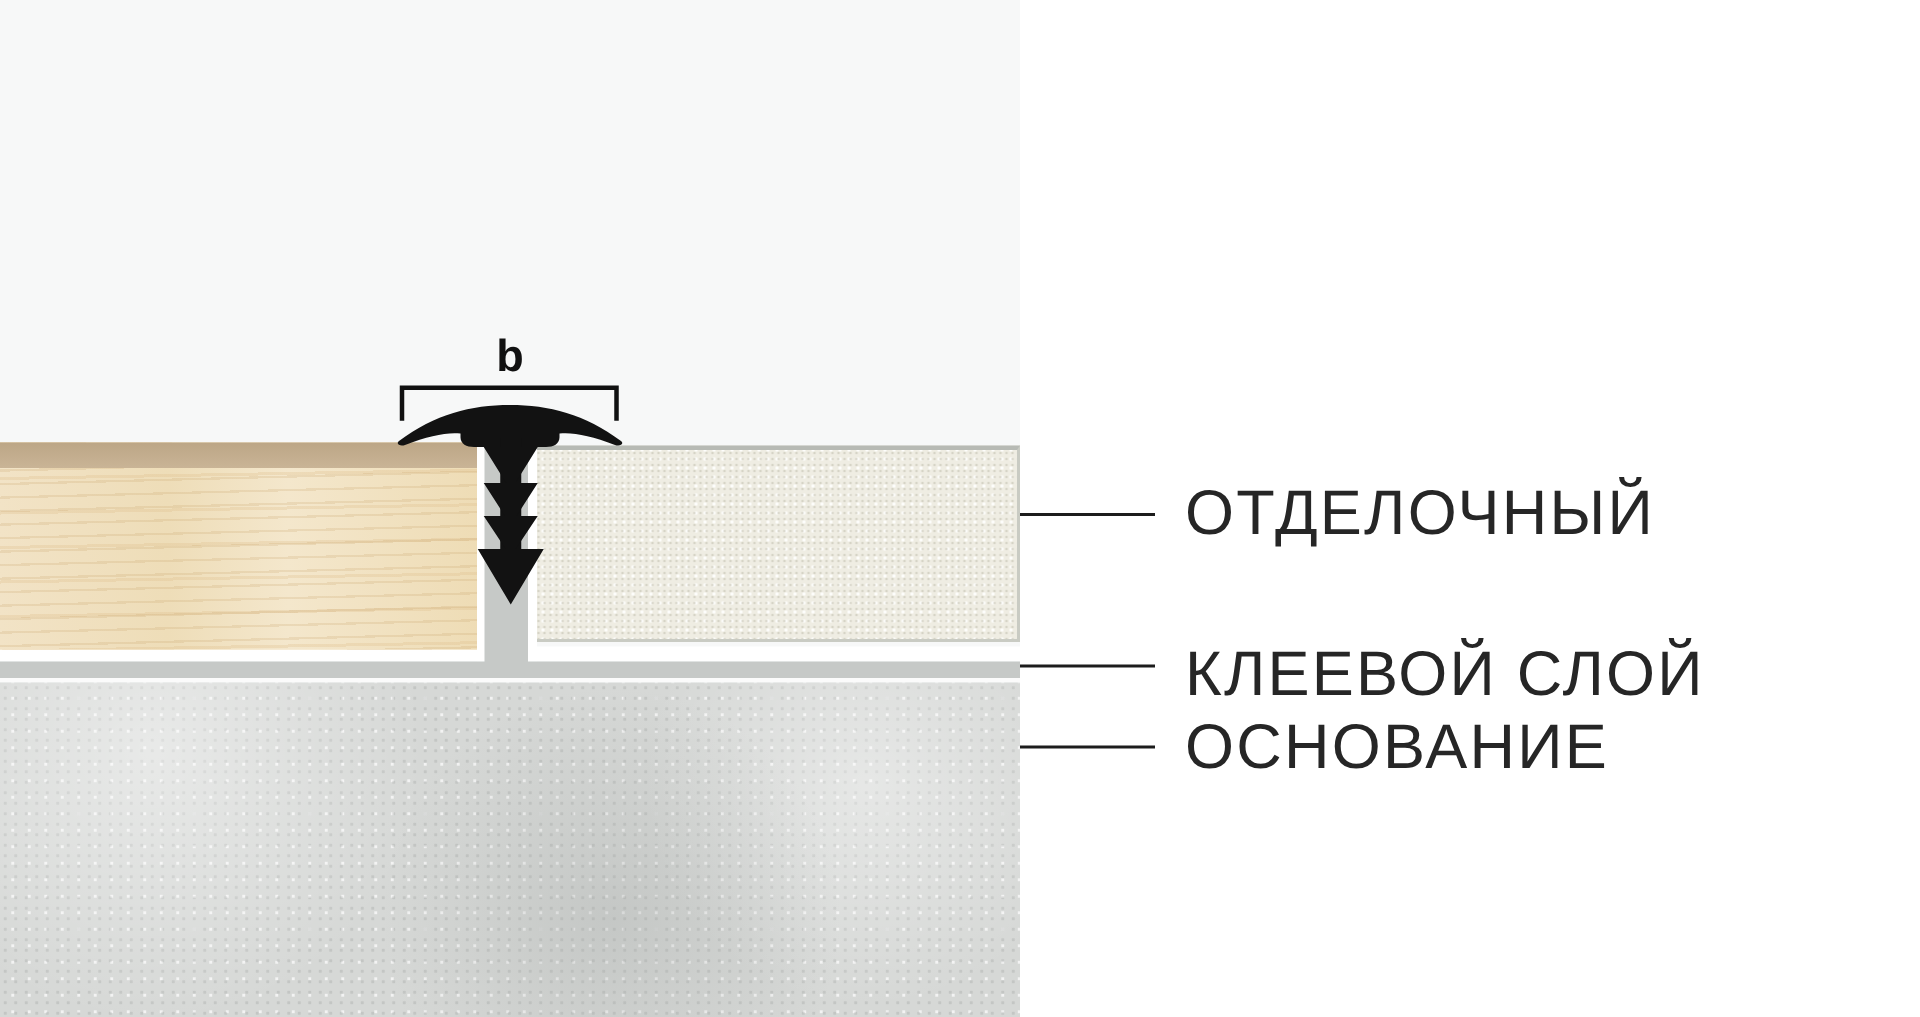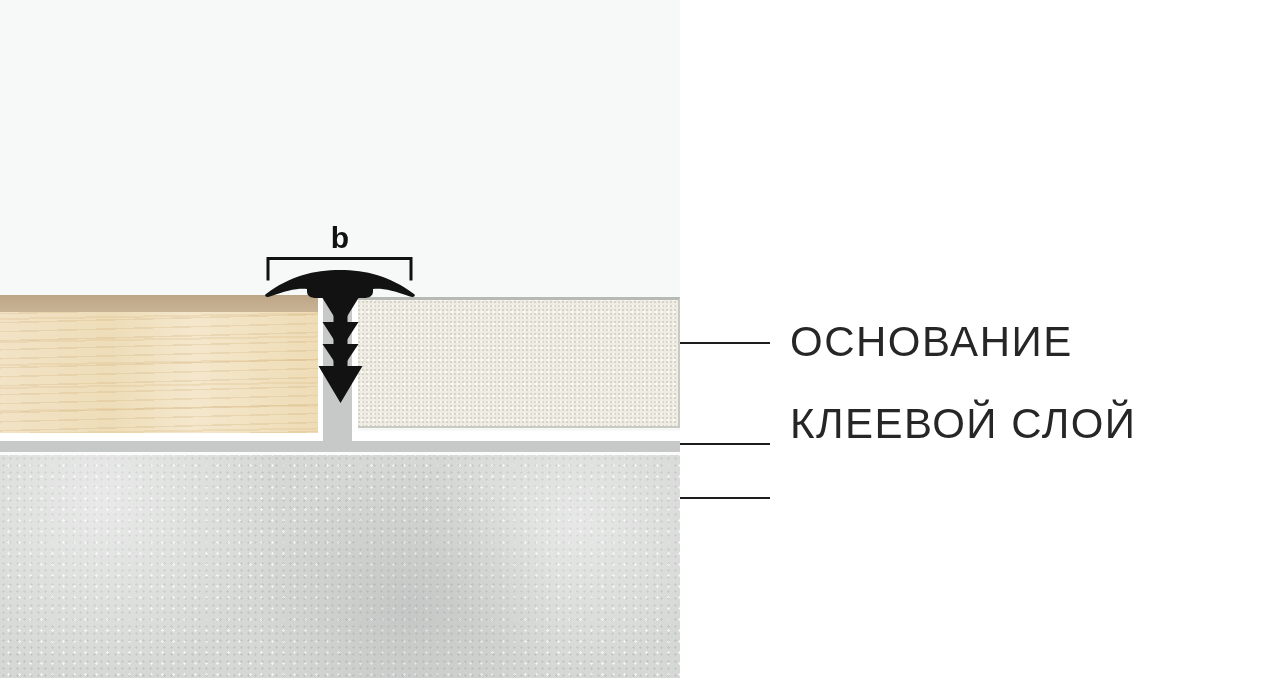--- a/index.html
+++ b/index.html
@@ -140,21 +140,21 @@
     position: absolute;
     left: 110px;
     font-size: 42px;
     line-height: 47px;
     letter-spacing: 1.5px;
     font-weight: 400;
     color: var(--color-label-text, #262626);
     white-space: nowrap;
   }
   .label.lab1 { top: 318px; }
-  .label.lab2 { top: 400px; }
+  .label.lab2 { top: 425px; }
   .label.lab3 { top: 474px; }
 </style>
 </head>
 <body>
 
 <div class="stage">
 
   <div class="illustration">
 
     <div class="underlay-band"></div>
@@ -190,22 +190,23 @@
                M318.5 366 L362.5 366 L340.5 403 Z" fill="#121212"></path>
     </svg>
 
     <div class="dim-label">b</div>
   </div>
 
   <div class="callouts">
 
     <div class="leader l1"></div>
     <div class="label lab1">
-      <div>ОСНОВАНИЕ</div>
+      <div>ОТДЕЛОЧНЫЙ</div>
     </div>
 
     <div class="leader l2"></div>
     <div class="label lab2">КЛЕЕВОЙ СЛОЙ</div>
 
     <div class="leader l3"></div>
+    <div class="label lab3">ОСНОВАНИЕ</div>
   </div>
 
 </div>
 
 </body></html>

